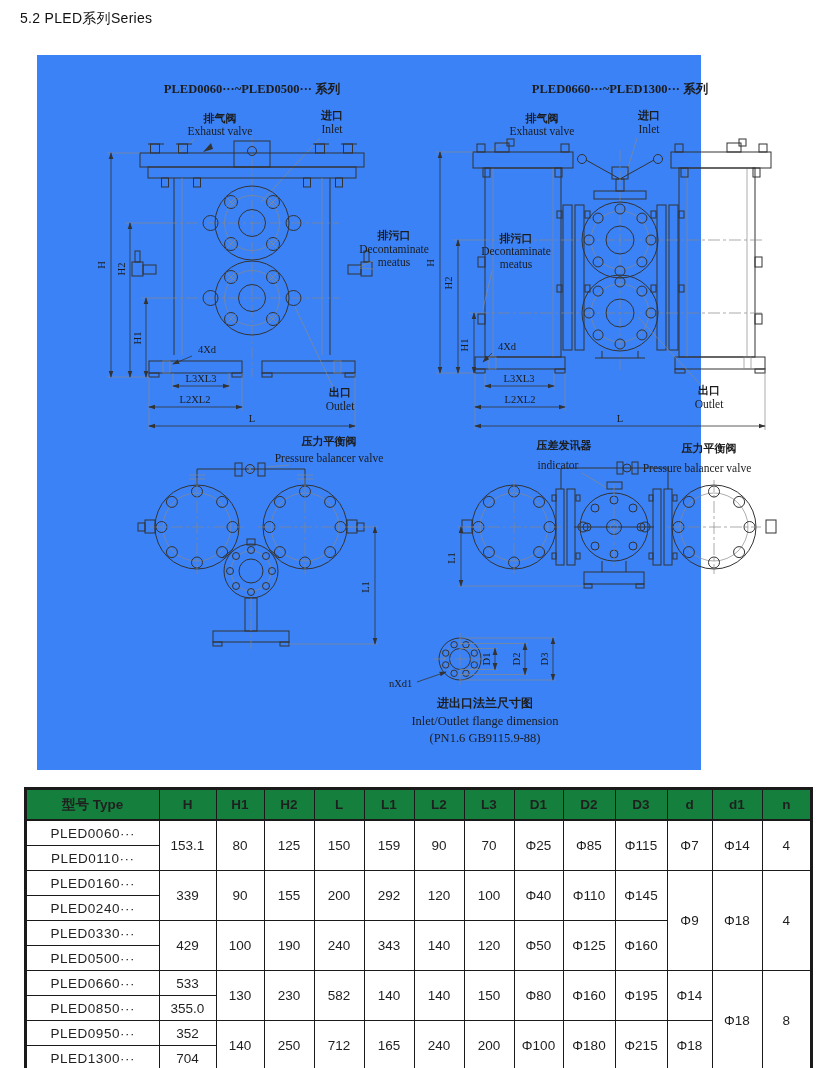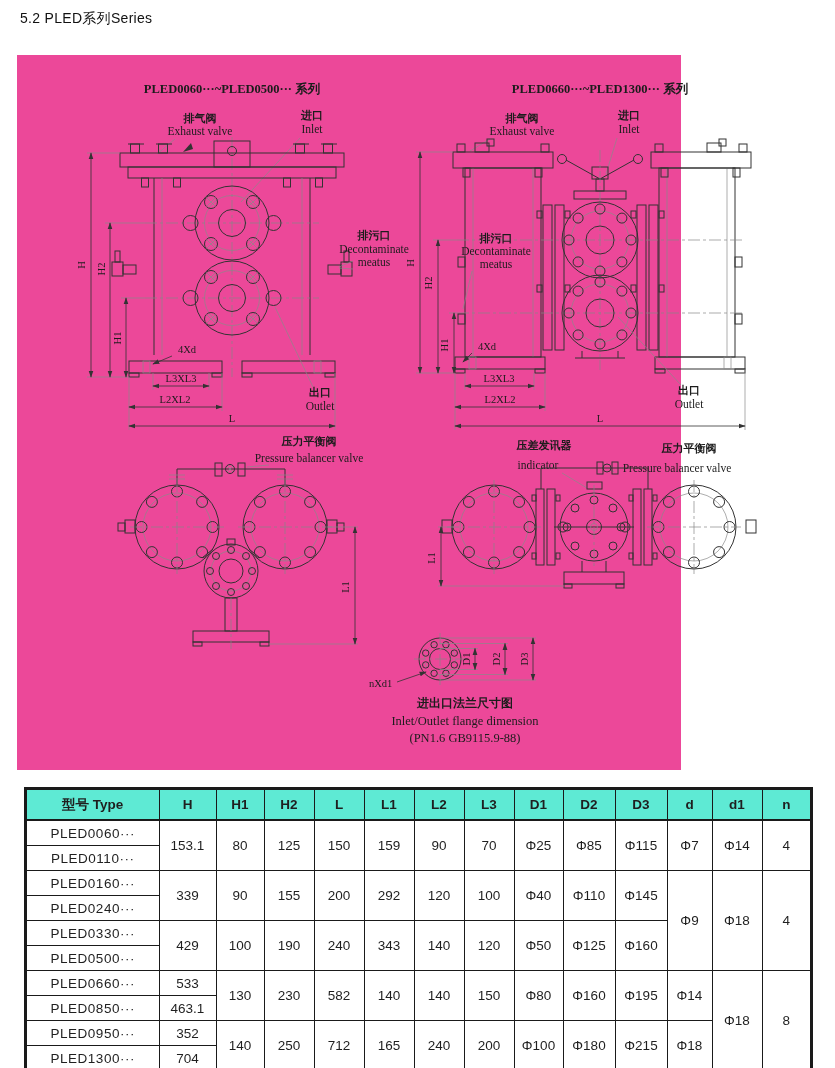--- a/index.html
+++ b/index.html
@@ -1,33 +1,33 @@
 <!DOCTYPE html>
 <html><head>
 <meta charset="utf-8">
 <style>
   html,body{margin:0;padding:0;background:#fff;}
   body{width:835px;height:1068px;position:relative;font-family:"Liberation Sans",sans-serif;overflow:hidden;}
   .page-title{position:absolute;left:20px;top:10px;font-size:14px;font-weight:500;color:#111;letter-spacing:.3px;text-align:right;}
-  .panel{position:absolute;left:17px;top:55px;width:664px;height:715px;background:#ec4899;}
+  .panel{position:absolute;left:37px;top:55px;width:664px;height:715px;background:#3b82f6;}
   svg text{fill:#1c1c1c;}
   .ln{stroke:#333;stroke-width:1;fill:none;}
   .lt{stroke:#8a8a8a;stroke-width:.7;fill:none;}
   .cl{stroke:#888;stroke-width:.7;fill:none;stroke-dasharray:12 3 3 3;}
   .dim{stroke:#333;stroke-width:.8;fill:none;}
   .ttl{font:600 12.5px "Liberation Serif",serif;}
   .cn{font:600 11px "Liberation Serif",serif;}
   .en{font:11.5px "Liberation Serif",serif;}
   .dm{font:10.5px "Liberation Serif",serif;}
   .cap{font:600 12px "Liberation Serif",serif;}
   .cape{font:12.5px "Liberation Serif",serif;}
   .spec-table{position:absolute;left:25px;top:788px;width:785px;border-collapse:collapse;table-layout:fixed;}
   .spec-table th,.spec-table td{border:1px solid #1a1a1a;text-align:center;vertical-align:middle;
     font-size:13.5px;color:#1f1f1f;padding:0;height:24px;overflow:hidden;}
-  .spec-table th{background:#5eead4;font-weight:700;height:29px;border-bottom:2px solid #1a1a1a;}
+  .spec-table th{background:#15803d;font-weight:700;height:29px;border-bottom:2px solid #1a1a1a;}
   .spec-table{border:2px solid #1a1a1a;outline:0.5px solid #1a1a1a;}
   .spec-table td.tp{letter-spacing:.5px;}
 </style>
 </head>
 <body>
 
 <div class="page-title">5.2 PLED系列Series</div>
 
 <div class="panel">
 <svg width="795" height="715" viewBox="0 0 795 715">
@@ -471,21 +471,21 @@
     <td rowspan="2">150</td>
     <td rowspan="2">Φ80</td>
     <td rowspan="2">Φ160</td>
     <td rowspan="2">Φ195</td>
     <td rowspan="2">Φ14</td>
     <td rowspan="4">Φ18</td>
     <td rowspan="4">8</td>
   </tr>
   <tr>
     <td class="tp">PLED0850···</td>
-    <td>463.1</td>
+    <td>355.0</td>
   </tr>
   <tr>
     <td class="tp">PLED0950···</td>
     <td>352</td>
     <td rowspan="2">140</td>
     <td rowspan="2">250</td>
     <td rowspan="2">712</td>
     <td rowspan="2">165</td>
     <td rowspan="2">240</td>
     <td rowspan="2">200</td>

